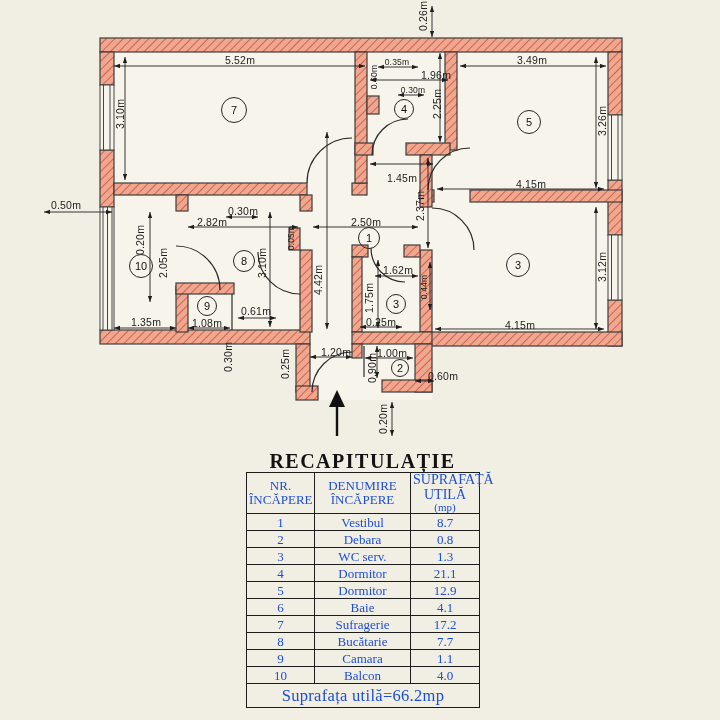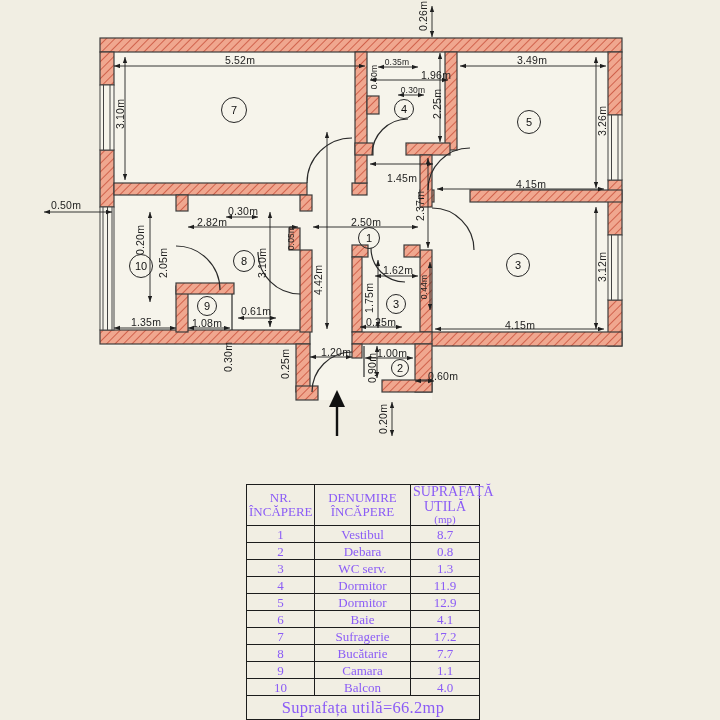--- a/index.html
+++ b/index.html
@@ -12,22 +12,22 @@
        white-space:nowrap;letter-spacing:.2px;}
   .dim.v{transform:translate(-50%,-50%) rotate(-90deg);}
   .dim.sm{font-size:8.5px;}
   .room-circle{position:absolute;transform:translate(-50%,-50%);border:1.5px solid #262626;
        border-radius:50%;display:flex;align-items:center;justify-content:center;
        font-size:11px;color:#111;background:transparent;box-sizing:border-box;}
   
   .recap-title{position:absolute;left:246px;top:450px;width:233px;text-align:center;
        font-family:"Liberation Serif",serif;font-weight:bold;font-size:20px;
        letter-spacing:1.5px;color:#121212;}
-  table.recap{position:absolute;left:246px;top:484px;width:233px;border-collapse:collapse;
-       font-family:"Liberation Serif",serif;color:#8b5cf6;table-layout:fixed;}
+  table.recap{position:absolute;left:246px;top:472px;width:233px;border-collapse:collapse;
+       font-family:"Liberation Serif",serif;color:#1d4ed8;table-layout:fixed;}
   table.recap th,table.recap td{border:1.6px solid #1c1c1c;text-align:center;padding:0 2px;}
   table.recap th{font-weight:normal;font-size:13px;line-height:1.12;height:38px;}
   table.recap th .sup-l{font-size:14px;line-height:1.05;}
   table.recap th .mp{font-size:11px;line-height:1;}
   table.recap td{font-size:13px;height:16px;line-height:1;}
   table.recap td.foot{font-size:16.5px;height:23px;letter-spacing:.3px;}
 </style>
 </head>
 <body>
 
@@ -205,20 +205,21 @@
         <div class="room-circle" style="left: 369px; top: 238px; width: 22px; height: 22px;">1</div>
         <div class="room-circle" style="left: 141px; top: 266px; width: 24px; height: 24px;">10</div>
         <div class="room-circle" style="left: 244px; top: 261px; width: 22px; height: 22px;">8</div>
         <div class="room-circle" style="left: 207px; top: 306px; width: 20px; height: 20px;">9</div>
         <div class="room-circle" style="left: 396px; top: 304px; width: 20px; height: 20px;">3</div>
         <div class="room-circle" style="left: 518px; top: 265px; width: 24px; height: 24px;">3</div>
         <div class="room-circle" style="left: 400px; top: 368px; width: 18px; height: 18px;">2</div>
       </div>
   </div>
 
+  <div class="recap-title">RECAPITULAȚIE</div>
 
   <table class="recap">
     <colgroup>
         <col style="width:68px">
         <col style="width:96px">
         <col style="width:69px">
       </colgroup>
     <thead>
       <tr>
         <th>
@@ -248,21 +249,21 @@
           <td>0.8</td>
         </tr>
         <tr>
           <td>3</td>
           <td>WC serv.</td>
           <td>1.3</td>
         </tr>
         <tr>
           <td>4</td>
           <td>Dormitor</td>
-          <td>11.9</td>
+          <td>21.1</td>
         </tr>
         <tr>
           <td>5</td>
           <td>Dormitor</td>
           <td>12.9</td>
         </tr>
         <tr>
           <td>6</td>
           <td>Baie</td>
           <td>4.1</td>

